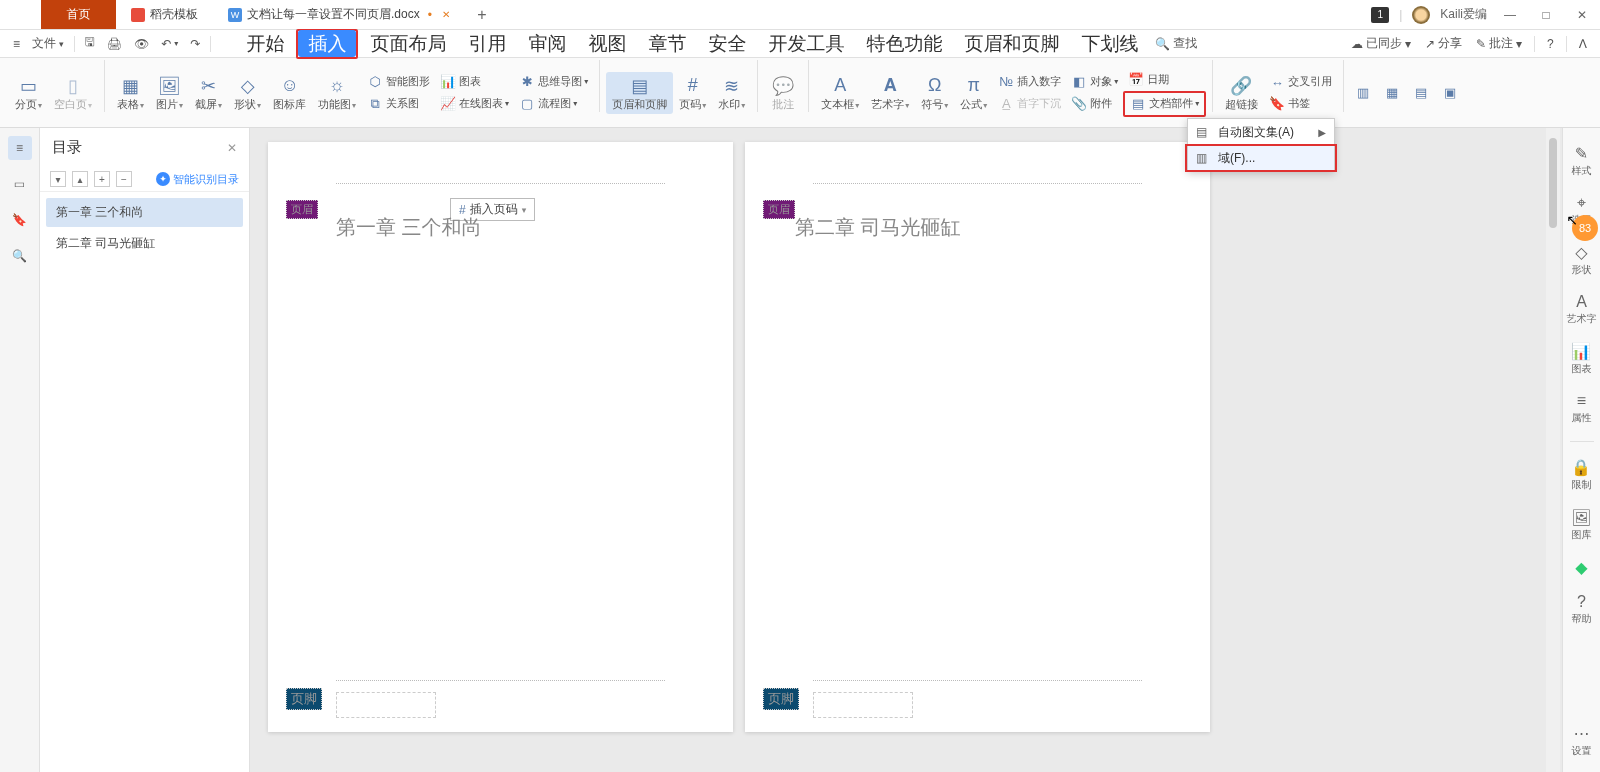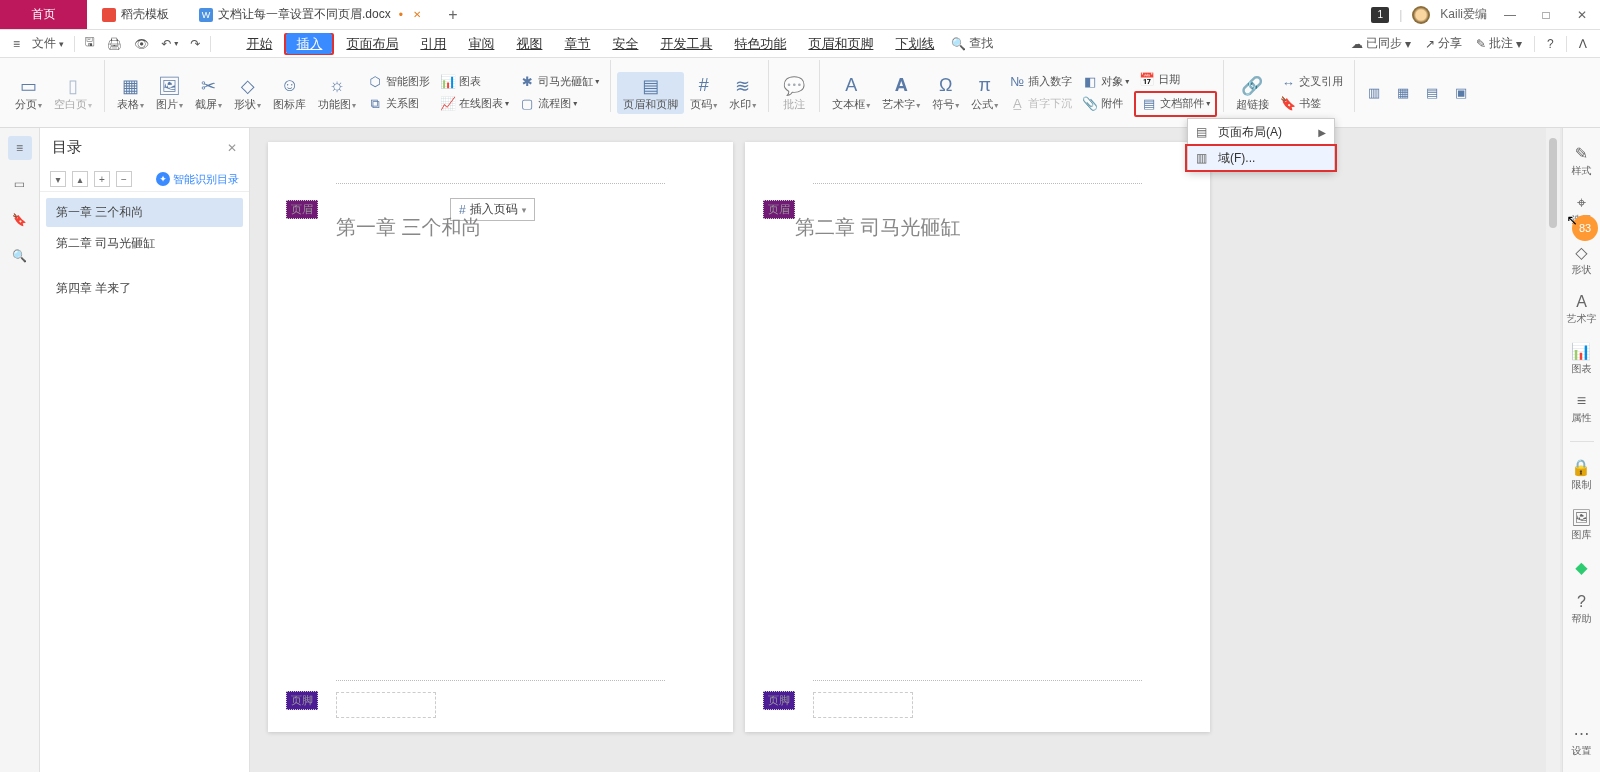--- a/index.html
+++ b/index.html
@@ -1,39 +1,39 @@
 <!DOCTYPE html>
 <html><head>
 <meta charset="utf-8">
 <style>
 * { margin: 0; padding: 0; box-sizing: border-box; font-family: "Microsoft YaHei", sans-serif; }
 body { background: #fff; font-size: 12px; color: #333; overflow: hidden; width: 1600px; height: 772px; position: relative; }
 
 
 .tabbar { height: 30px; background: #fff; display: flex; align-items: stretch; border-bottom: 1px solid #e0e0e0; }
 .tab { display: flex; align-items: center; padding: 0 15px; font-size: 12px; cursor: pointer; position: relative; }
-.tab.home { background: #be185d; color: #fff; width: 87px; justify-content: center; }
+.tab.home { background: #c2410c; color: #fff; width: 75px; justify-content: center; margin-left: 41px; }
 .tab.shell { color: #444; }
 .tab.shell .icon-shell { width: 14px; height: 14px; background: #e74c3c; border-radius: 2px; margin-right: 5px; }
 .tab.doc { color: #444; }
 .tab.doc .icon-doc { width: 14px; height: 14px; background: #4a90e2; border-radius: 2px; margin-right: 5px; display:inline-flex;align-items:center;justify-content:center;color:#fff;font-size:9px;}
 .tab .close { margin-left: 10px; color: #e67e22; font-size: 10px; }
 .tab .mod { margin-left: 8px; color: #e67e22; }
 .tab-add { display:flex; align-items:center; padding: 0 12px; color:#666; font-size:16px; cursor:pointer; }
 .titlebar-right { margin-left: auto; display: flex; align-items: center; padding-right: 5px; gap: 10px; }
 .badge-num { background: #333; color: #fff; width:18px; height:16px; font-size:10px; display:inline-flex; align-items:center; justify-content:center; border-radius:2px;}
 .avatar { width:18px; height:18px; border-radius:50%; background: radial-gradient(circle, #f9d5a0 40%, #8a6d3b 60%); }
 .username { font-size:12px; color:#666; }
 .winbtn { width:26px; text-align:center; color:#666; cursor:pointer; font-size:12px;}
 
 
 .qarow { height: 28px; display:flex; align-items:center; padding:0 8px; gap:2px; border-bottom: 1px solid #e0e0e0;}
 .qabtn { padding: 2px 5px; color:#555; font-size:12px; display:inline-flex; align-items:center; gap:3px; cursor:pointer;}
 .sep { width:1px; height:16px; background:#e0e0e0; margin:0 3px;}
-.menutab { padding: 3px 10px; color:#333; cursor:pointer; border-radius:3px; font-size:13px;text-decoration:underline;}
+.menutab { padding: 3px 10px; color:#333; cursor:pointer; border-radius:3px; font-size:19px;}
 .menutab.active { background:#3a8bff; color:#fff; }
 .highlight-red { border:2px solid #e03030; border-radius:2px; }
 .qa-right { margin-left:auto; display:flex; align-items:center; gap:4px;}
 
 
 .ribbon { height: 70px; border-bottom:1px solid #dcdcdc; display:flex; padding:2px 6px; background:#fafafa;}
 .rgroup { display:flex; flex-direction:row; align-items:center; padding:0 3px;}
 .rbtn-big { display:flex; flex-direction:column; align-items:center; justify-content:center; padding:2px 6px; cursor:pointer; border-radius:3px; min-width:38px;}
 .rbtn-big .ico { width:24px; height:24px; display:flex; align-items:center; justify-content:center; font-size:18px; color:#5a7ba8;}
 .rbtn-big .lbl { font-size:11px; color:#555; white-space:nowrap; margin-top:-1px;}
@@ -77,21 +77,21 @@
 .tocitem.sel { background:#d6e4f5;}
 .tocitem.spaced { margin-top:16px;}
 
 
 .canvas { flex:1; background:#eaeaea; position:relative; overflow:hidden;}
 .pages { display:flex; gap:12px; padding:14px 18px;}
 .page { width:465px; height:590px; background:#fff; box-shadow:0 1px 4px rgba(0,0,0,0.15); position:relative;}
 .page .hdrzone { position:absolute; top:34px; left:68px; right:68px; height:8px; border-bottom:1px dotted #bbb;}
 .page .hdrlabel { position:absolute; top:58px; left:18px; font-size:11px; color:#999; border:1px dotted #ccc; padding:1px 4px; background:#701a75;}
 .page .ftrzone { position:absolute; bottom:44px; left:68px; right:68px; height:8px; border-top:1px dotted #bbb;}
-.page .ftrlabel { position:absolute; bottom:22px; left:18px; font-size:11px; color:#999; border:1px dotted #ccc; padding:1px 4px; background:#4c1d95;}
+.page .ftrlabel { position:absolute; bottom:22px; left:18px; font-size:13px; color:#999; border:1px dotted #ccc; padding:1px 4px; background:#0c4a6e;}
 .page .ftrbox { position:absolute; bottom:14px; left:68px; width:100px; height:26px; border:1px dashed #ccc;}
 .page .chtitle { position:absolute; top:72px; left:68px; font-size:20px; color:#888;}
 .page .inserthdr { position:absolute; top:56px; left:182px; background:#fff; border:1px solid #bbb; padding:2px 8px; font-size:12px; color:#444; display:flex; align-items:center; gap:4px; cursor:pointer;}
 .page .inserthdr .ico { color:#5a7ba8;}
 .page .inserthdr .drop { font-size:9px; color:#888;}
 
 
 .rightstrip { width:38px; background:#f8f8f8; border-left:1px solid #e0e0e0; display:flex; flex-direction:column; align-items:center; padding-top:12px; gap:8px; position:absolute; right:0; top:128px; bottom:0;}
 .rightstrip .rsbtn { display:flex; flex-direction:column; align-items:center; gap:1px; padding:4px 2px; cursor:pointer; width:100%;}
 .rightstrip .rsbtn .ico { font-size:16px; color:#666;}
@@ -227,21 +227,21 @@
         </div>
       <div class="rbtn-sm">
           <span class="ico">📈</span>
           <span>在线图表</span>
           <span class="drop" style="font-size:8px;margin-left:2px">▾</span>
         </div>
     </div>
     <div class="rcol">
       <div class="rbtn-sm">
           <span class="ico">✱</span>
-          <span>司马光砸缸</span>
+          <span>思维导图</span>
           <span class="drop" style="font-size:8px;margin-left:2px">▾</span>
         </div>
       <div class="rbtn-sm">
           <span class="ico">▢</span>
           <span>流程图</span>
           <span class="drop" style="font-size:8px;margin-left:2px">▾</span>
         </div>
     </div>
   </div>
   <div class="rsep"></div>
@@ -357,21 +357,21 @@
       <div class="rbtn-sm">
           <span class="ico">▣</span>
         </div>
     </div>
   </div>
 </div>
 
 <div class="dropdown">
   <div class="ditem">
     <span class="ico">▤</span>
-    <span>页面布局(A)</span>
+    <span>自动图文集(A)</span>
     <span class="arr">▶</span>
   </div>
   <div class="ditem highlight">
     <span class="ico">▥</span>
     <span>域(F)...</span>
   </div>
 </div>
 <div class="highlight-field"></div>
 
 <div class="main">
@@ -393,21 +393,20 @@
       <span class="tbtn">+</span>
       <span class="tbtn">−</span>
       <span class="smart">
           <span class="dot">✦</span>
           <span>智能识别目录</span>
         </span>
     </div>
     <div class="toclist">
       <div class="tocitem sel">第一章  三个和尚</div>
       <div class="tocitem">第二章  司马光砸缸</div>
-      <div class="tocitem spaced">第四章  羊来了</div>
     </div>
   </div>
 
   <div class="canvas">
     <div class="pages">
       <div class="page">
         <div class="hdrzone"></div>
         <div class="hdrlabel">页眉</div>
         <div class="inserthdr">
           <span class="ico">#</span>

